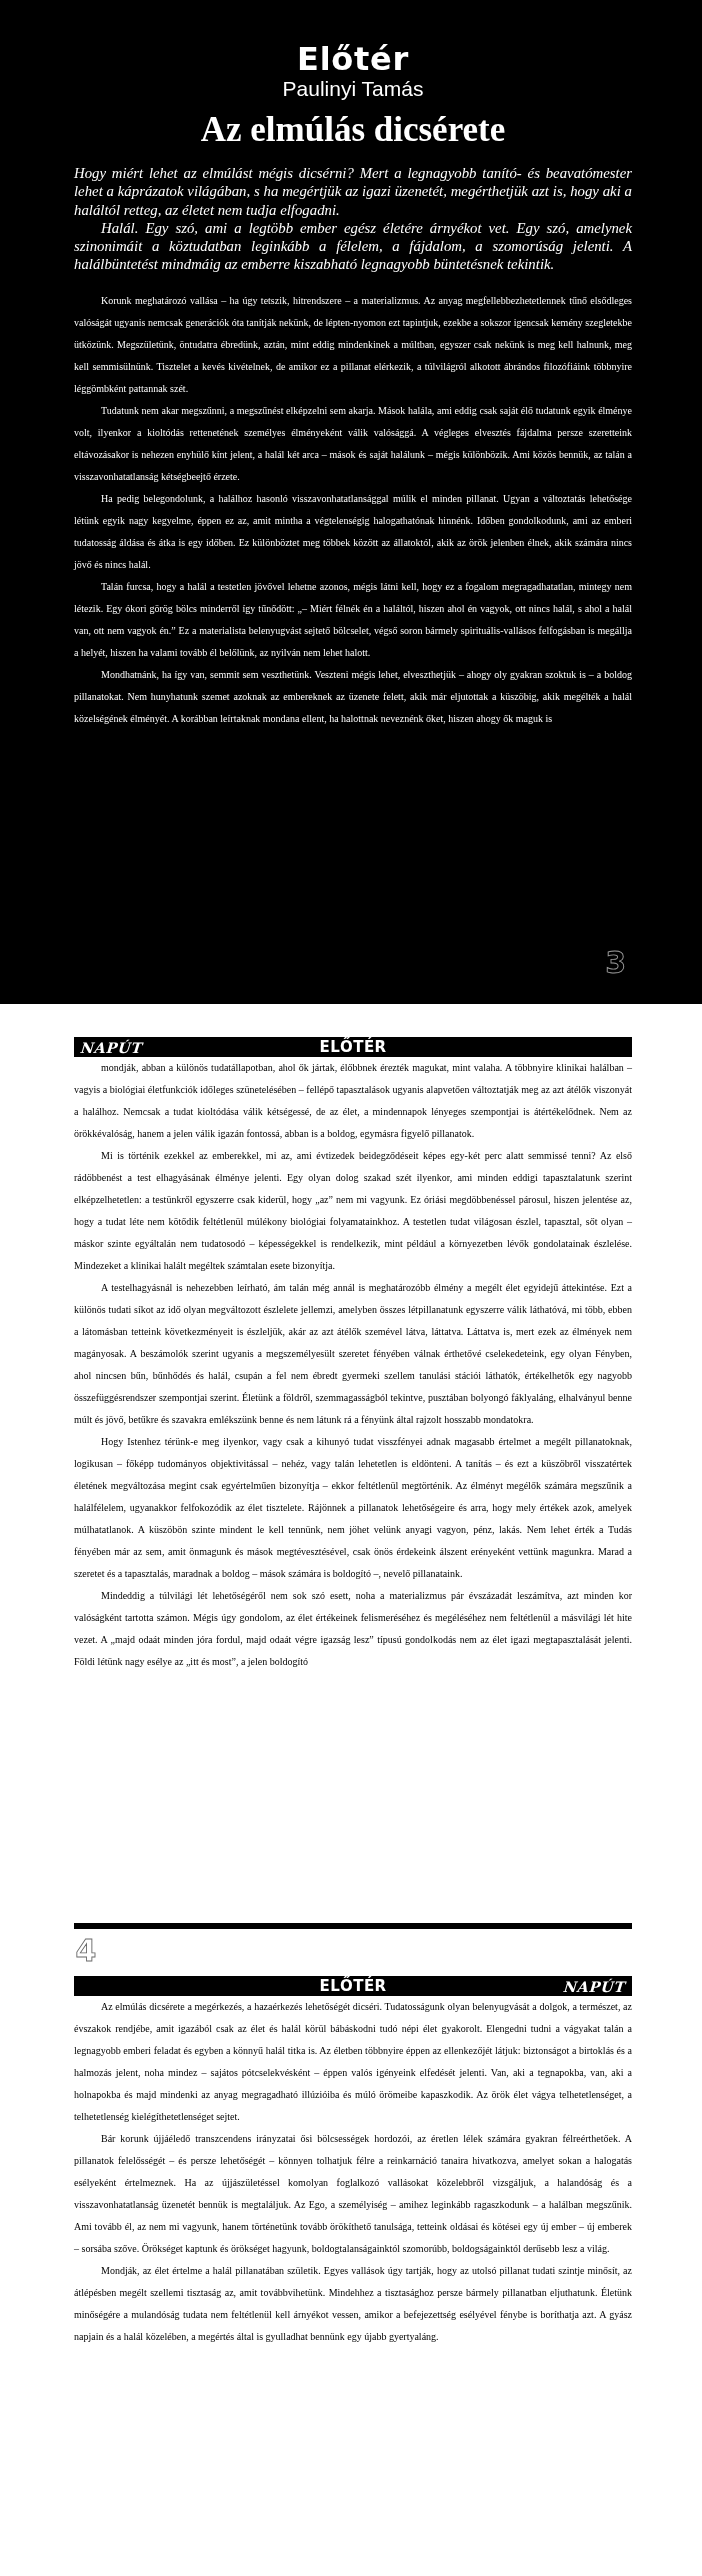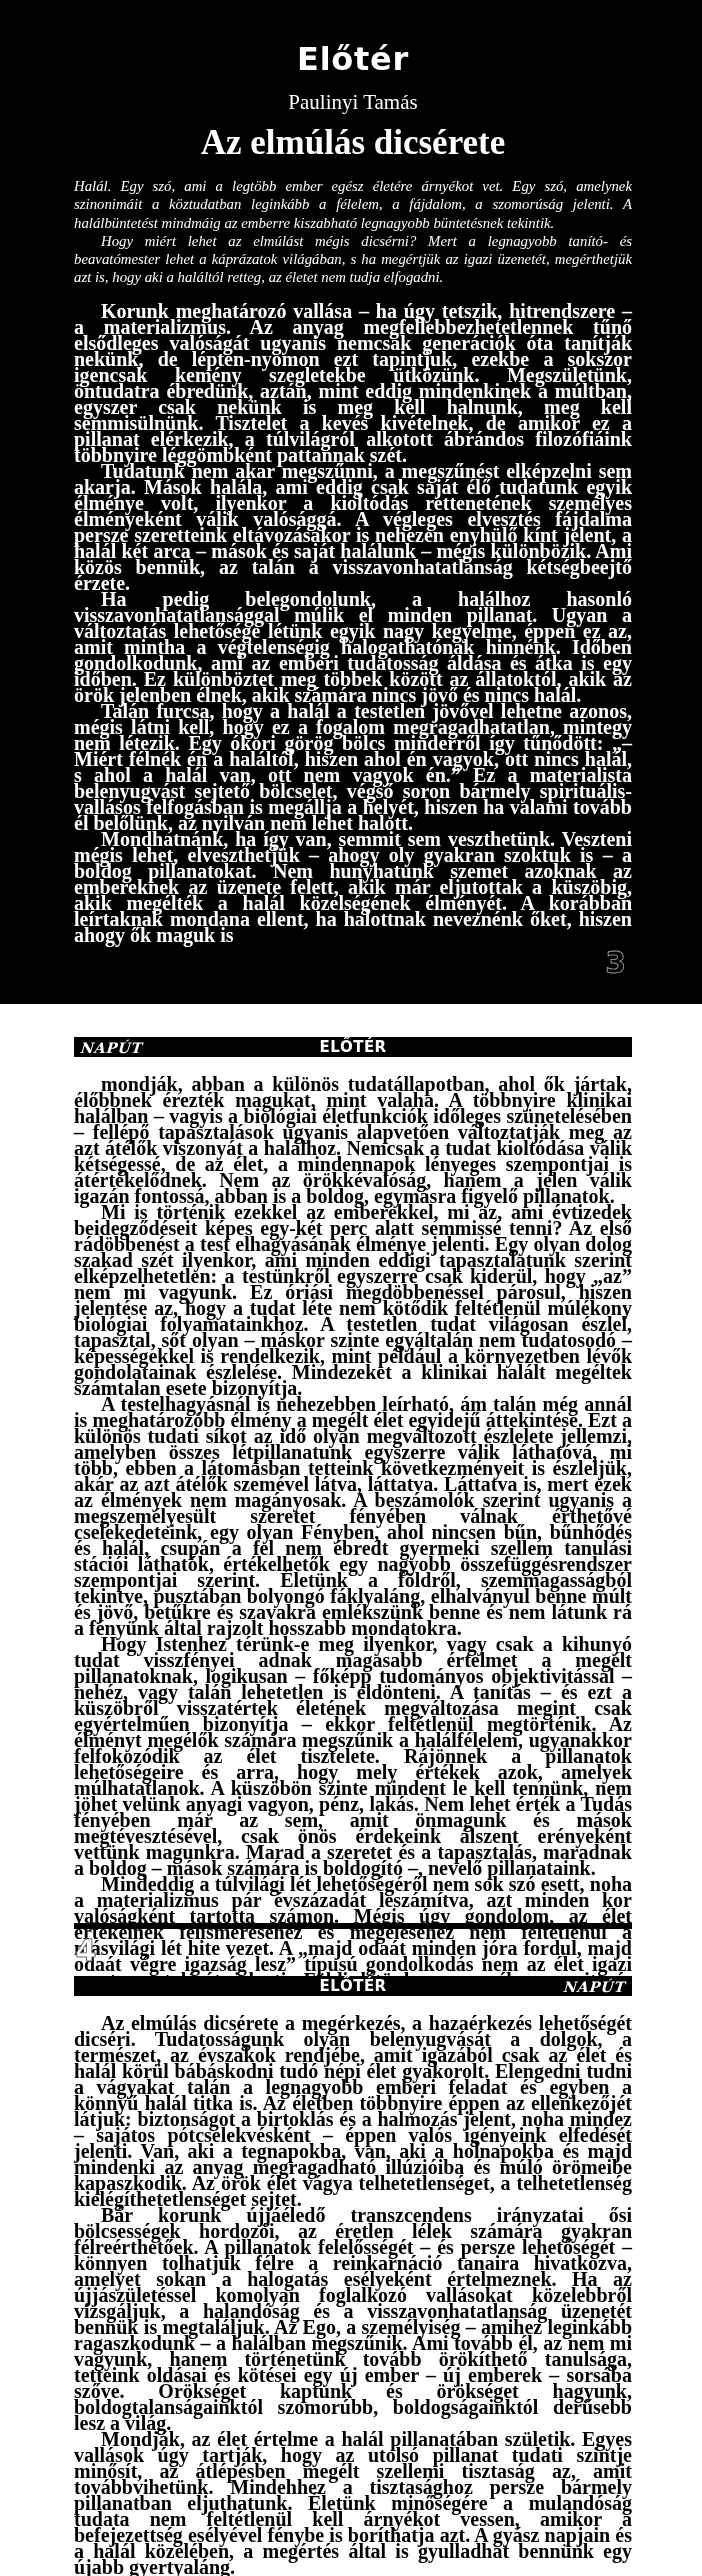--- a/index.html
+++ b/index.html
@@ -21,23 +21,22 @@
   .p1-label {
     padding-top: 42px;
     text-align: center;
     font-family: "DejaVu Sans", sans-serif;
     font-weight: 700;
     font-size: 32px;
     line-height: 35px;
     letter-spacing: 0.7px;
   }
   .p1-author {
-    margin-top: 13px;
-    text-align: center;
-    font-family: Liberation Serif, serif;
+    text-align: center;
+    font-family: Liberation Sans, sans-serif;
     font-size: 21px;
     line-height: 24px;
   }
   .p1-title {
     margin-top: 10px;
     text-align: center;
     font-family: Liberation Serif, serif;
     font-weight: 700;
     font-size: 35px;
     line-height: 37px;
@@ -49,25 +48,24 @@
     font-size: 14.8px;
     line-height: 18.3px;
     text-align: justify;
     text-indent: 27px;
   }
   .intro p:first-child { text-indent: 0; }
   .bodytext { margin-top: 0; }
   .bodytext.first-block { margin-top: 16px; }
   .bodytext p {
     margin: 0;
-    font-size: 20px;
-    line-height: 16px;
+    font-size: 10px;
+    line-height: 22px;
     text-align: justify;
     text-indent: 27px;
-    font-weight: bold;
   }
   .pagenum {
     position: absolute;
     font-family: "DejaVu Sans", sans-serif;
     font-weight: 700;
     font-size: 30px;
     line-height: 30px;
   }
   .pagenum-3 {
     top: 948px;
@@ -124,21 +122,21 @@
     position: relative;
     z-index: 1;
     font-family: "DejaVu Serif", serif;
     font-style: italic;
     font-weight: 700;
     font-size: 14.4px;
     letter-spacing: 0.7px;
     transform: skewX(-6deg);
   }
   .hbar .logo.right { margin-left: auto; }
-  .page2 .bodytext, .page3 .bodytext { margin-top: 19px; }
+  .page2 .bodytext, .page3 .bodytext { margin-top: 0; }
   .page2 .bodytext p, .page3 .bodytext p {
     color: #000000;
   }
   .rule {
     position: absolute;
     left: 74px;
     right: 70px;
     top: 886px;
     height: 5.8px;
     background: #000000;
@@ -146,22 +144,22 @@
   .p2-footer { position: absolute; left: 74px; right: 70px; top: 0; height: 100%; pointer-events: none; }
 </style>
 </head>
 <body>
 
 <div class="page page1">
   <div class="p1-label">Előtér</div>
   <div class="p1-author">Paulinyi Tamás</div>
   <div class="p1-title">Az elmúlás dicsérete</div>
   <div class="intro">
+      <p class="intro-p">Hogy miért lehet az elmúlást mégis dicsérni? Mert a legnagyobb tanító- és beavatómester lehet a káprázatok világában, s ha megértjük az igazi üzenetét, megérthetjük azt is, hogy aki a haláltól retteg, az életet nem tudja elfogadni.</p>
       <p class="intro-p">Halál. Egy szó, ami a legtöbb ember egész életére árnyékot vet. Egy szó, amelynek szinonimáit a köztudatban leginkább a félelem, a fájdalom, a szomorúság jelenti. A halálbüntetést mindmáig az emberre kiszabható legnagyobb büntetésnek tekintik.</p>
-      <p class="intro-p">Hogy miért lehet az elmúlást mégis dicsérni? Mert a legnagyobb tanító- és beavatómester lehet a káprázatok világában, s ha megértjük az igazi üzenetét, megérthetjük azt is, hogy aki a haláltól retteg, az életet nem tudja elfogadni.</p>
     </div>
   <div class="bodytext first-block">
       <p>Korunk meghatározó vallása – ha úgy tetszik, hitrendszere – a materializmus. Az anyag megfellebbezhetetlennek tűnő elsődleges valóságát ugyanis nemcsak generációk óta tanítják nekünk, de lépten-nyomon ezt tapintjuk, ezekbe a sokszor igencsak kemény szegletekbe ütközünk. Megszületünk, öntudatra ébredünk, aztán, mint eddig mindenkinek a múltban, egyszer csak nekünk is meg kell halnunk, meg kell semmisülnünk. Tisztelet a kevés kivételnek, de amikor ez a pillanat elérkezik, a túlvilágról alkotott ábrándos filozófiáink többnyire léggömbként pattannak szét.</p>
       <p>Tudatunk nem akar megszűnni, a megszűnést elképzelni sem akarja. Mások halála, ami eddig csak saját élő tudatunk egyik élménye volt, ilyenkor a kioltódás rettenetének személyes élményeként válik valósággá. A végleges elvesztés fájdalma persze szeretteink eltávozásakor is nehezen enyhülő kínt jelent, a halál két arca – mások és saját halálunk – mégis különbözik. Ami közös bennük, az talán a visszavonhatatlanság kétségbeejtő érzete.</p>
       <p>Ha pedig belegondolunk, a halálhoz hasonló visszavonhatatlansággal múlik el minden pillanat. Ugyan a változtatás lehetősége létünk egyik nagy kegyelme, éppen ez az, amit mintha a végtelenségig halogathatónak hinnénk. Időben gondolkodunk, ami az emberi tudatosság áldása és átka is egy időben. Ez különböztet meg többek között az állatoktól, akik az örök jelenben élnek, akik számára nincs jövő és nincs halál.</p>
       <p>Talán furcsa, hogy a halál a testetlen jövővel lehetne azonos, mégis látni kell, hogy ez a fogalom megragadhatatlan, mintegy nem létezik. Egy ókori görög bölcs minderről így tűnődött: „– Miért félnék én a haláltól, hiszen ahol én vagyok, ott nincs halál, s ahol a halál van, ott nem vagyok én.” Ez a materialista belenyugvást sejtető bölcselet, végső soron bármely spirituális-vallásos felfogásban is megállja a helyét, hiszen ha valami tovább él belőlünk, az nyilván nem lehet halott.</p>
       <p>Mondhatnánk, ha így van, semmit sem veszthetünk. Veszteni mégis lehet, elveszthetjük – ahogy oly gyakran szoktuk is – a boldog pillanatokat. Nem hunyhatunk szemet azoknak az embereknek az üzenete felett, akik már eljutottak a küszöbig, akik megélték a halál közelségének élményét. A korábban leírtaknak mondana ellent, ha halottnak neveznénk őket, hiszen ahogy ők maguk is</p>
     </div>
   <div class="pagenum pagenum-3">3</div>
 </div>

